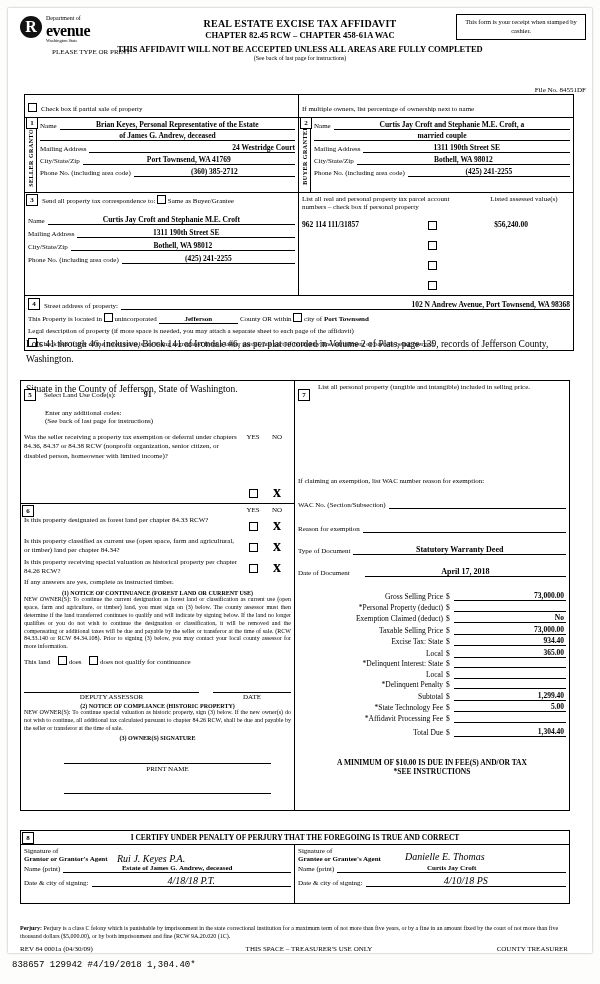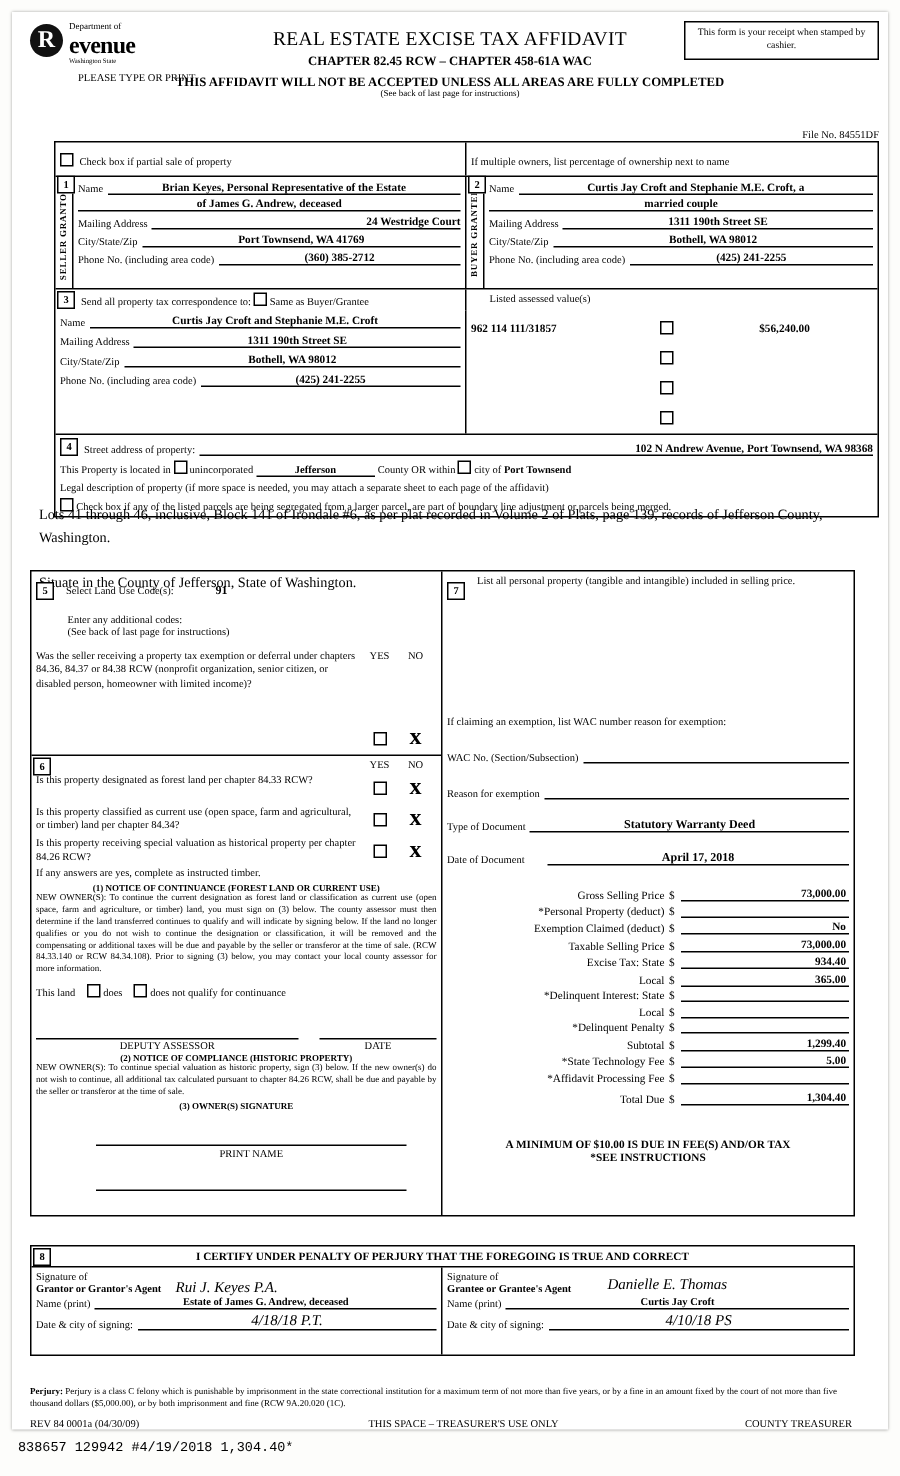--- a/index.html
+++ b/index.html
@@ -28,28 +28,28 @@
   .logo .circ{
     position:absolute;left:0;top:2px;width:22px;height:22px;border-radius:50%;
     background:#111;color:#fff;font-size:16px;font-weight:bold;text-align:center;line-height:22px;
     font-family:"Liberation Serif",serif;
   }
   .logo .t1{position:absolute;left:26px;top:1px;font-size:6px;}
   .logo .t2{position:absolute;left:26px;top:8px;font-size:16px;font-weight:bold;letter-spacing:-.5px;}
   .logo .t3{position:absolute;left:26px;top:24px;font-size:4.5px;}
   .receipt{position:absolute;right:6px;top:6px;width:124px;border:1px solid #000;font-size:6.5px;text-align:center;padding:3px 2px;line-height:1.35;}
   .title{position:absolute;left:0;right:0;top:10px;text-align:center;}
-  .title .l1{font-size:13px;font-weight:normal;letter-spacing:.2px;}
+  .title .l1{font-size:10px;font-weight:bold;letter-spacing:.2px;}
   .title .l2{font-size:8.5px;font-weight:bold;margin-top:1px;}
   .title .l3{font-size:8.5px;font-weight:bold;margin-top:4px;}
   .title .l4{font-size:6px;margin-top:1px;}
   .ptp{position:absolute;left:44px;top:40px;font-size:7px;}
   .fileno{position:absolute;right:6px;top:78px;font-size:7px;}
   
-  .frame{position:absolute;left:28px;top:86px;width:548px;border:1px solid #000;}
+  .frame{position:absolute;left:16px;top:86px;width:548px;border:1px solid #000;}
   .row{display:flex;}
   .cellL{width:274px;border-right:1px solid #000;box-sizing:border-box;}
   .cellR{width:274px;box-sizing:border-box;}
   .pad{padding:2px 3px;}
   .lbl{font-size:7px;}
   .val{font-size:7.5px;font-weight:bold;}
   .sideband{
     width:12px;border-right:1px solid #000;box-sizing:border-box;display:flex;
     align-items:center;justify-content:center;font-size:6px;font-weight:bold;
   }
@@ -174,20 +174,24 @@
         <div class="cellL pad" style="position:relative;">
           <span class="num" style="position:absolute;left:1px;top:1px;">3</span>
           <div class="sm" style="margin-left:14px;">
             <span>Send all property tax correspondence to:</span>
             <span class="box"></span>
             <span>Same as Buyer/Grantee</span>
           </div>
         </div>
         <div class="cellR pad">
           <div style="display:flex;">
+            <div style="flex:1;">
+              <div class="sm">List all real and personal property tax parcel account</div>
+              <div class="sm">numbers – check box if personal property</div>
+            </div>
             <div class="sm" style="width:92px;text-align:center;">Listed assessed value(s)</div>
           </div>
         </div>
       </div>
 
       <div class="row">
         <div class="cellL pad">
           <div class="flexrow">
               <span class="lbl">Name</span>
               <span class="fill val" style="text-align:center;">Curtis Jay Croft and Stephanie M.E. Croft</span>

